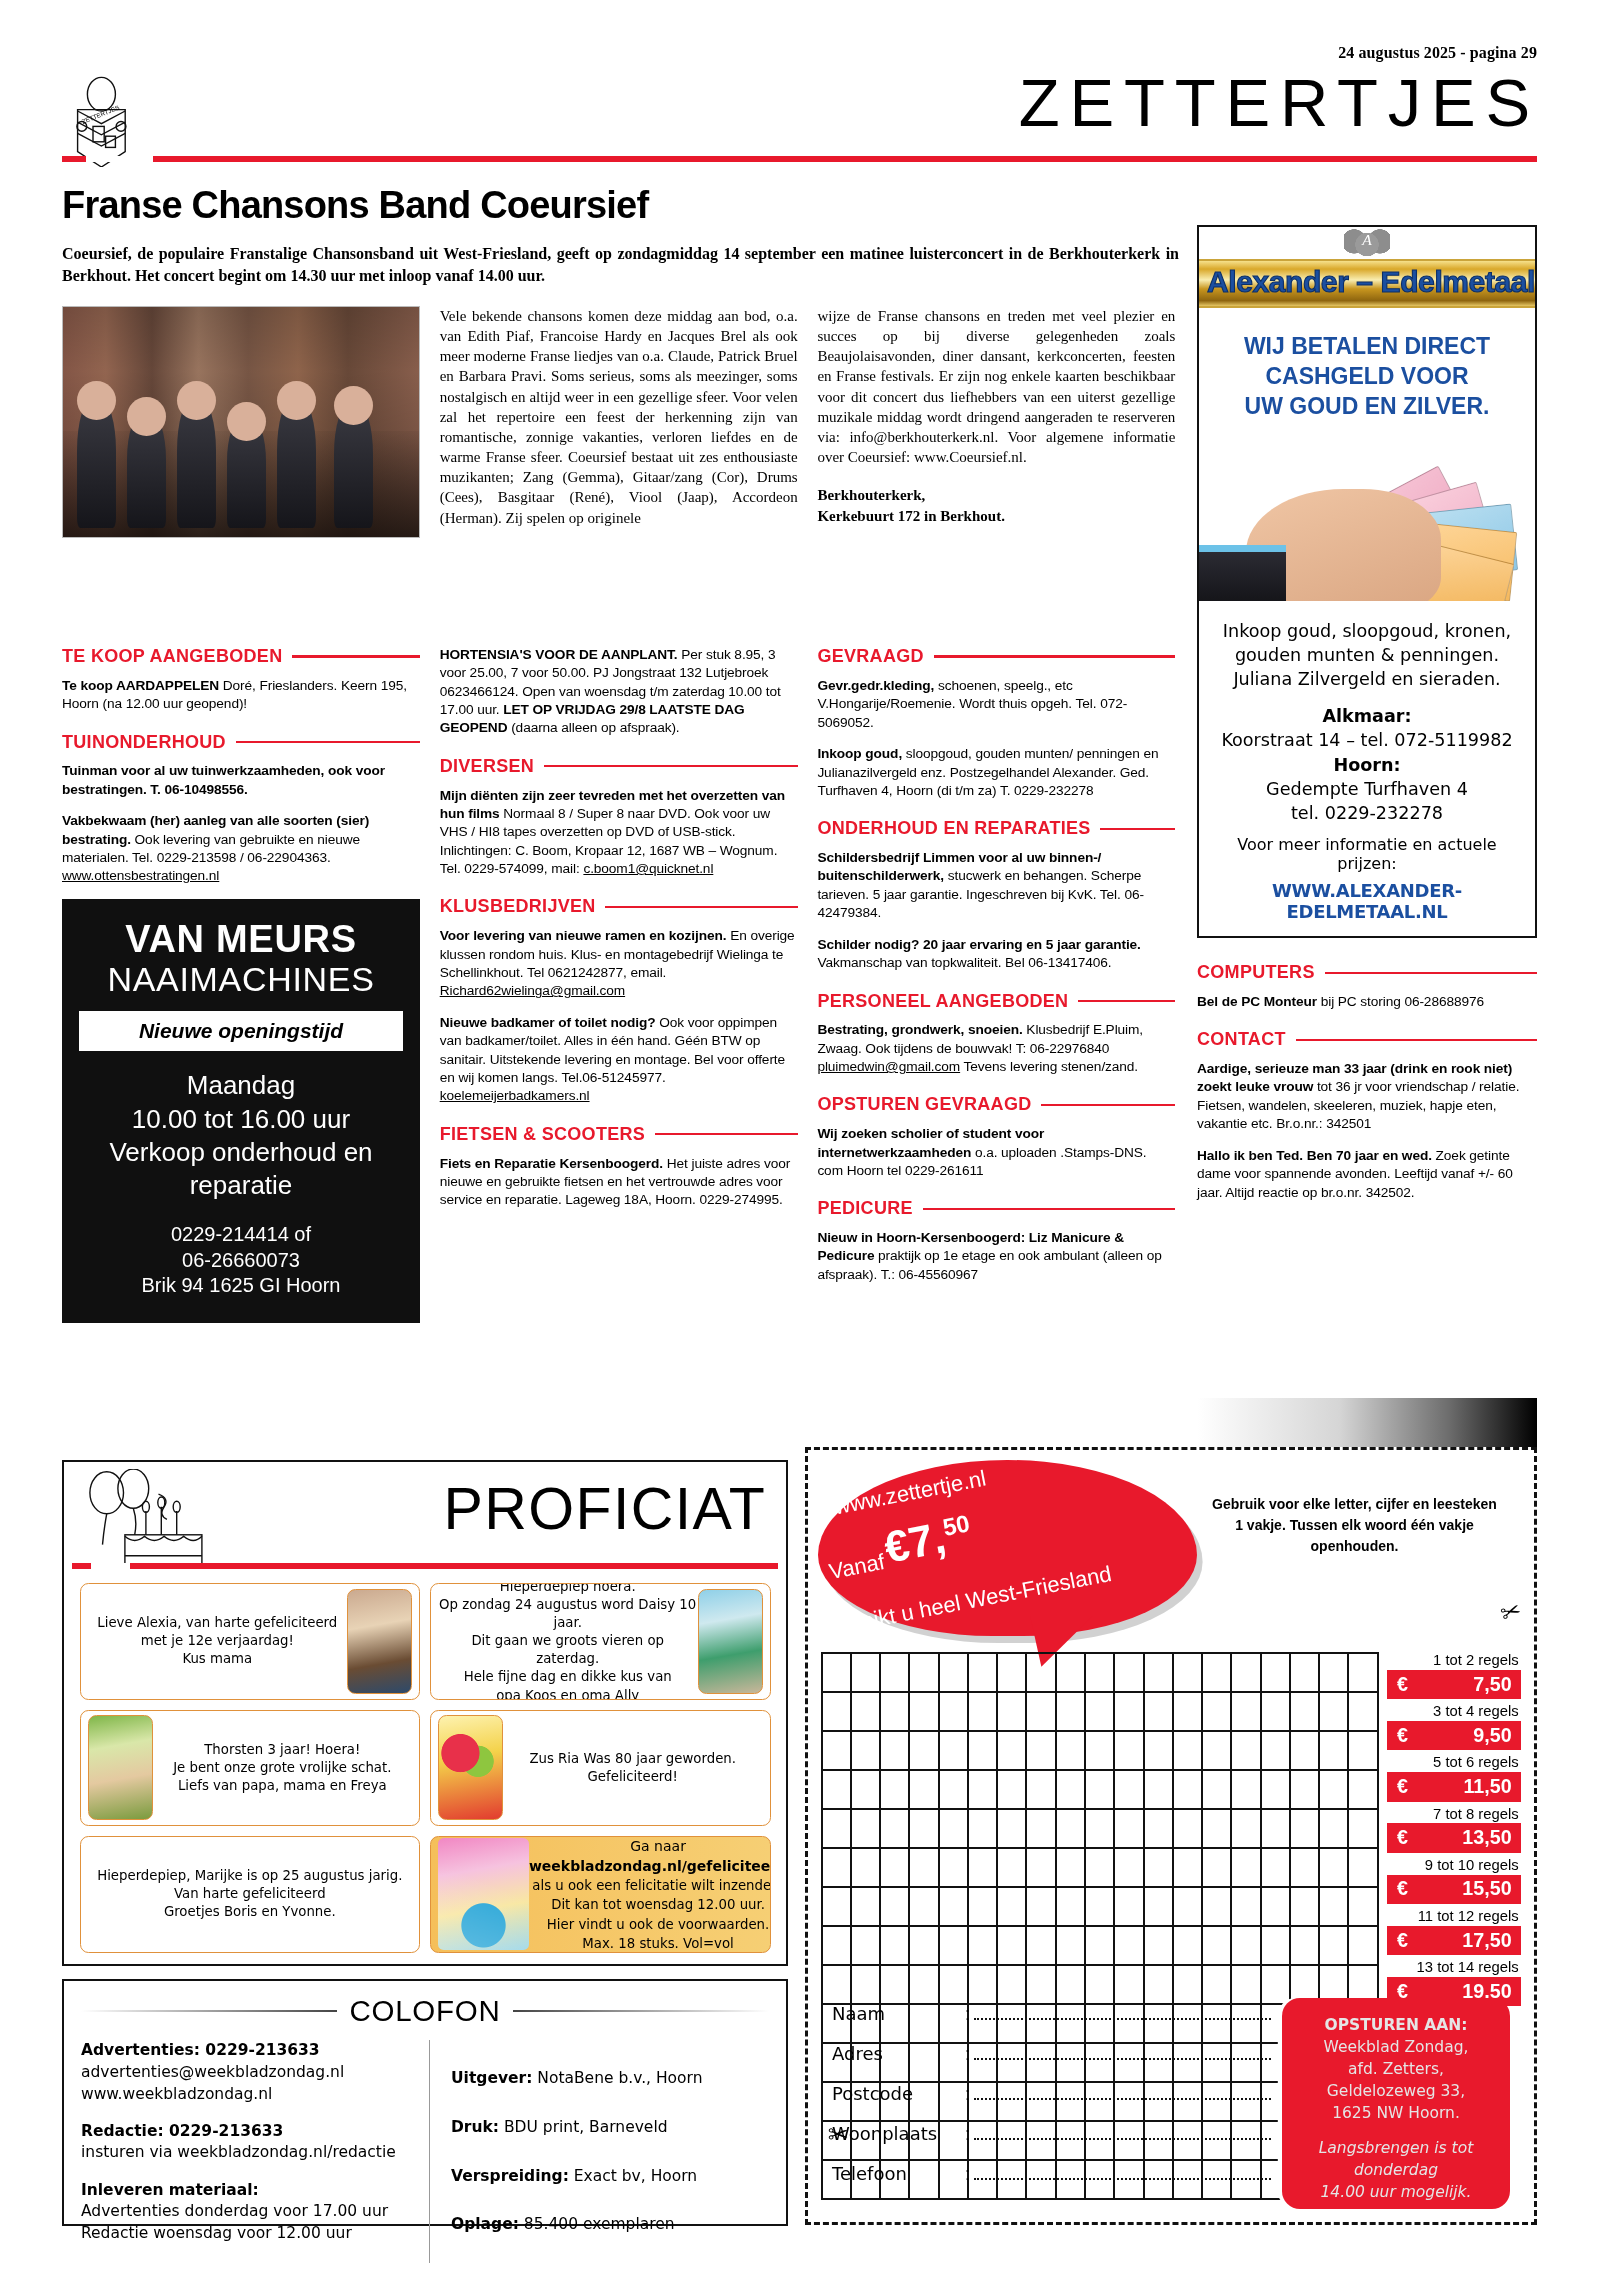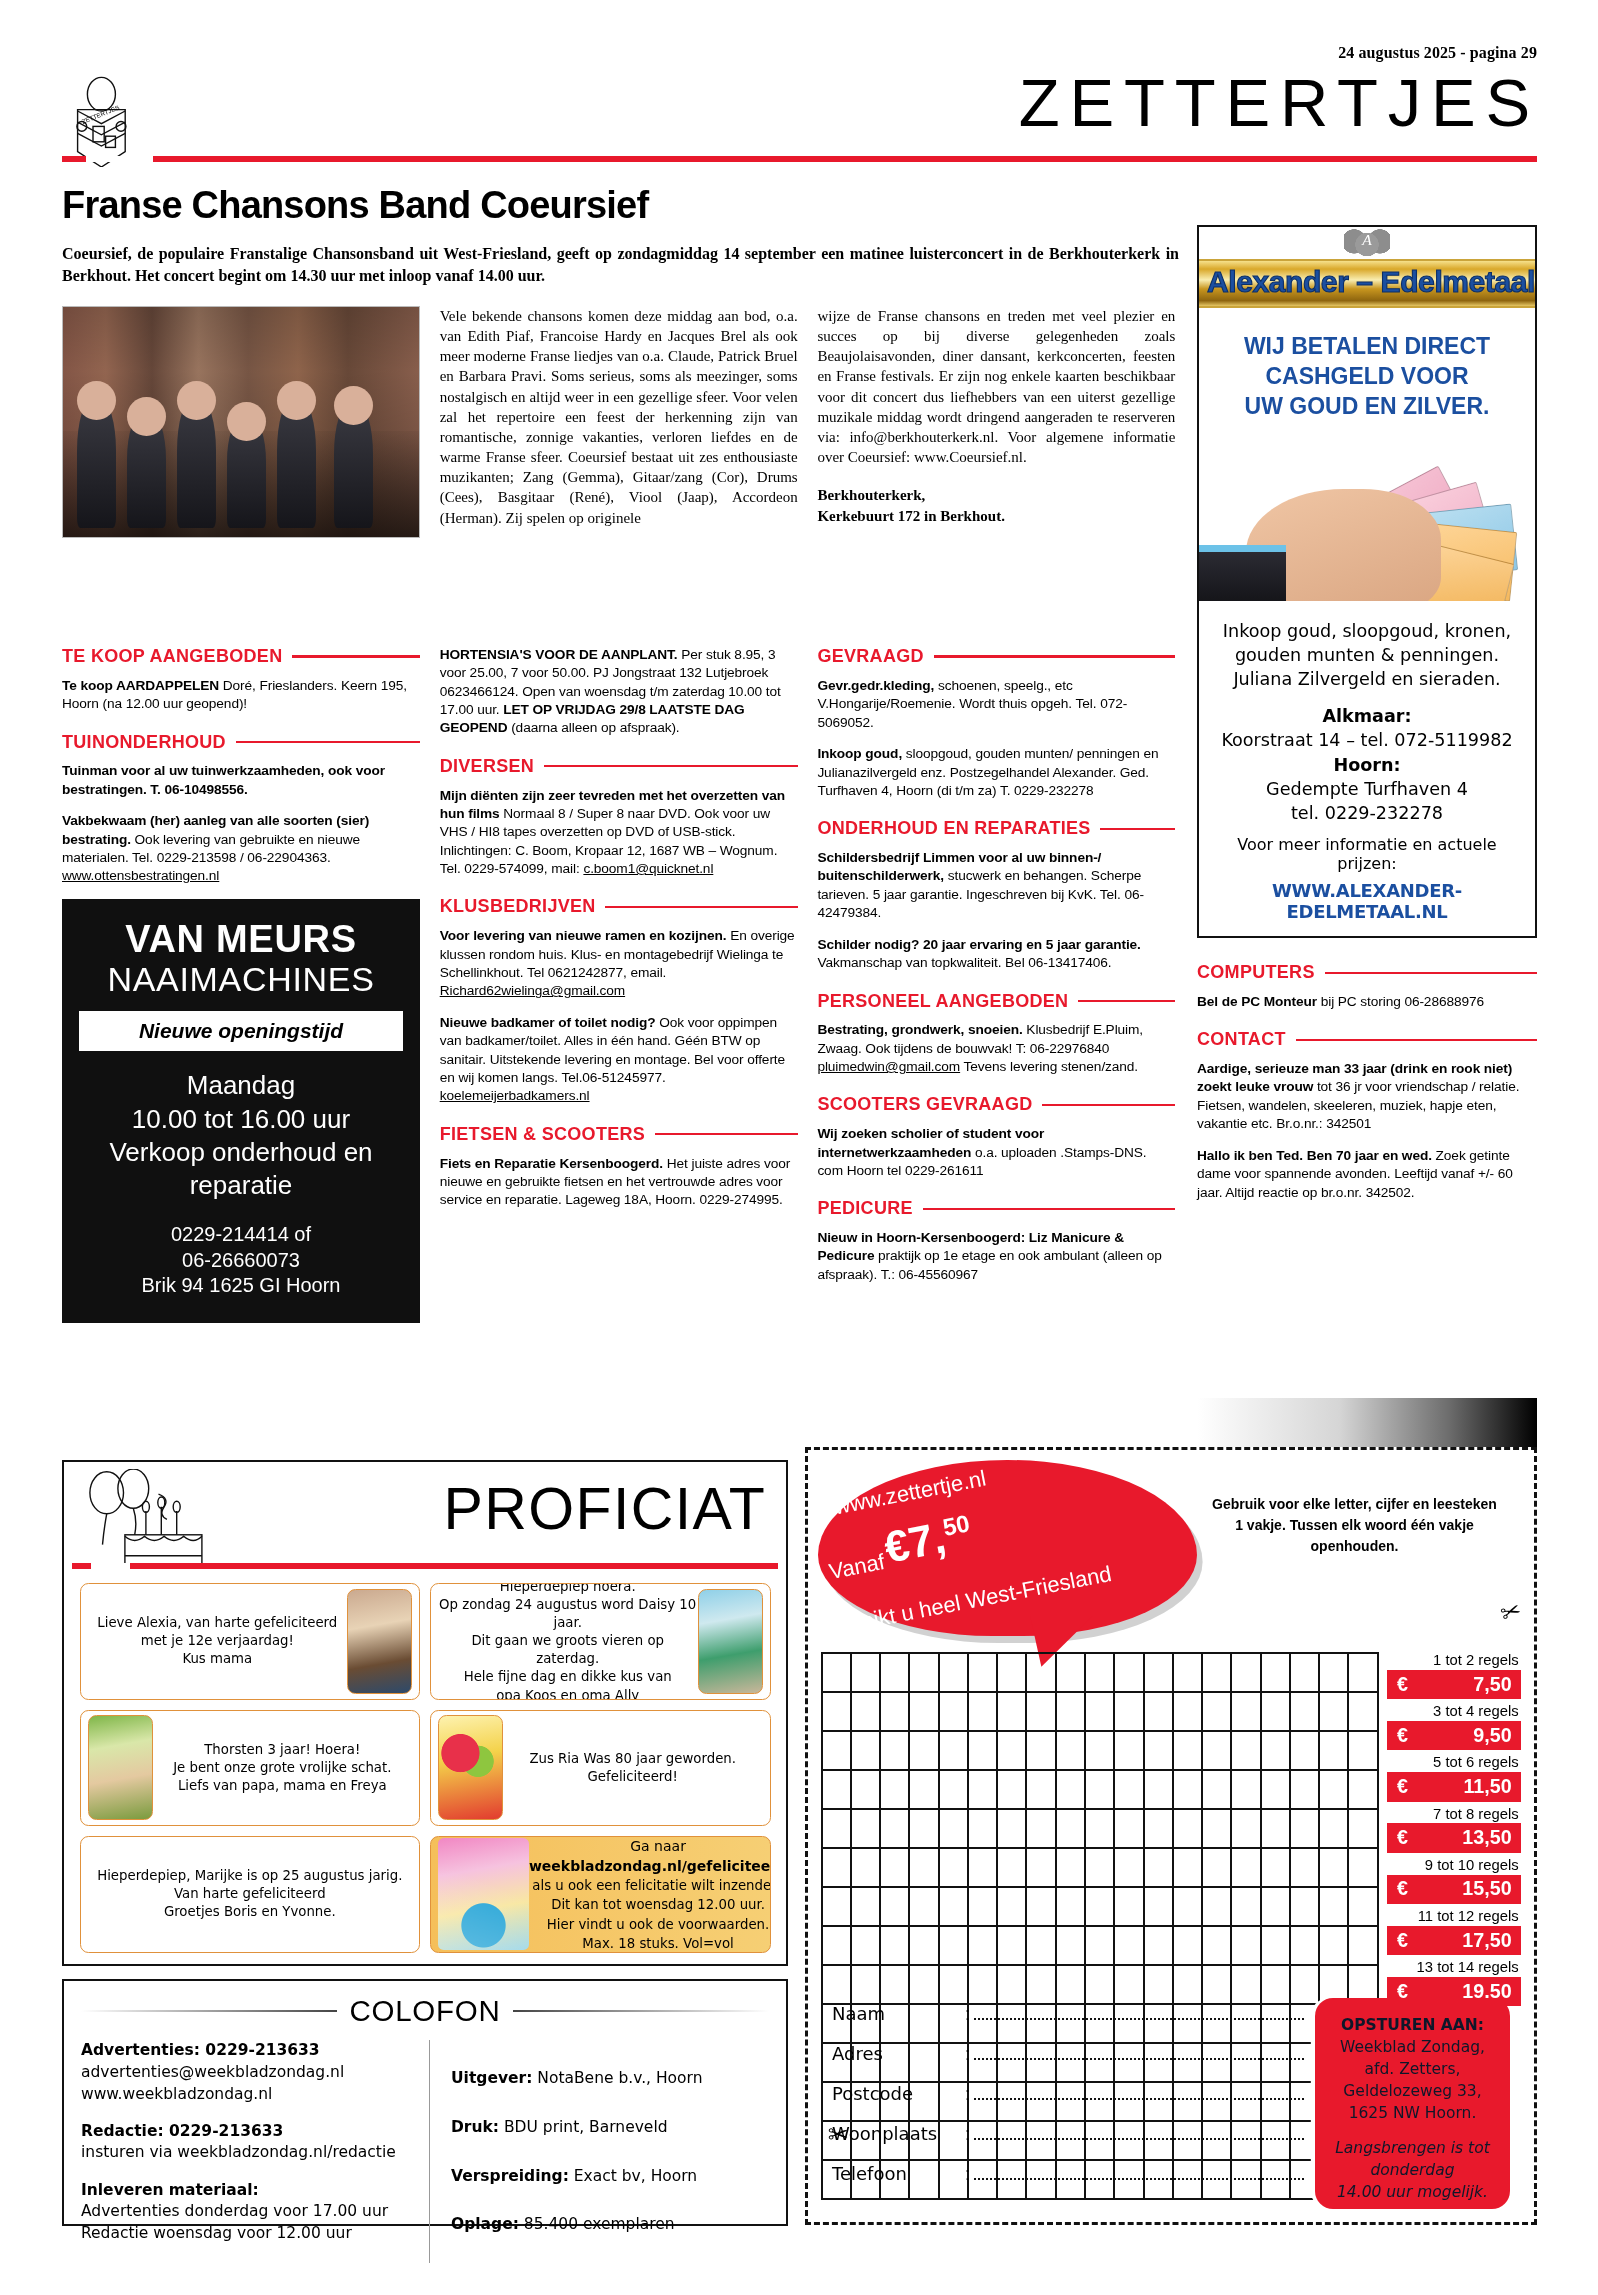--- a/index.html
+++ b/index.html
@@ -281,21 +281,21 @@
   .coup-fields {
     position:absolute; left:24px; right:24px; bottom:12.6px; height:211px;
     display:flex; gap:11.2px;
   }
   .fields { flex:1; padding-top:4.2px; }
   .frow { display:flex; align-items:baseline; font-size:18px; margin-bottom:18px; }
   .flabel { width:133px; font-family:"DejaVu Sans", sans-serif; }
   .fcolon { margin-right:4.2px; }
   .fdots { flex:1; border-bottom:2.1px dotted #111; height:12.6px; }
   .send {
-    width:195px; background:#e8192c; color:#0f172a; border-radius:18px;
+    width:228px; background:#e8192c; color:#e5e5e5; border-radius:18px;
     text-align:center; padding:15.5px 9.8px; font-size:15.5px; line-height:1.42;
     font-family:"DejaVu Sans", sans-serif;
     box-shadow:-4.2px 0 0 rgba(255,255,255,1);
   }
   .send b { font-weight:bold; }
   .send i { font-style:italic; display:block; margin-top:12.6px; }
   .scissors2 { position:absolute; left:-4.2px; bottom:60px; font-size:25px; }
 
   
   .colofon {
@@ -476,21 +476,21 @@
 
       <div class="cat">
         <span class="cat-label">PERSONEEL AANGEBODEN</span>
         <span class="cat-line"></span>
       </div>
       <div class="ad">
         <b>Bestrating, grondwerk, snoeien.</b><span> Klusbedrijf E.Pluim, Zwaag. Ook tijdens de bouwvak! T: 06-22976840 </span><u>pluimedwin@gmail.com</u><span> Tevens levering stenen/zand.</span>
       </div>
 
       <div class="cat">
-        <span class="cat-label">SCOOTERS GEVRAAGD</span>
+        <span class="cat-label">OPSTUREN GEVRAAGD</span>
         <span class="cat-line"></span>
       </div>
       <div class="ad">
         <b>Wij zoeken scholier of student voor internetwerkzaamheden</b><span> o.a. uploaden .Stamps-DNS. com Hoorn tel 0229-261611</span>
       </div>
 
       <div class="cat">
         <span class="cat-label">PEDICURE</span>
         <span class="cat-line"></span>
       </div>

